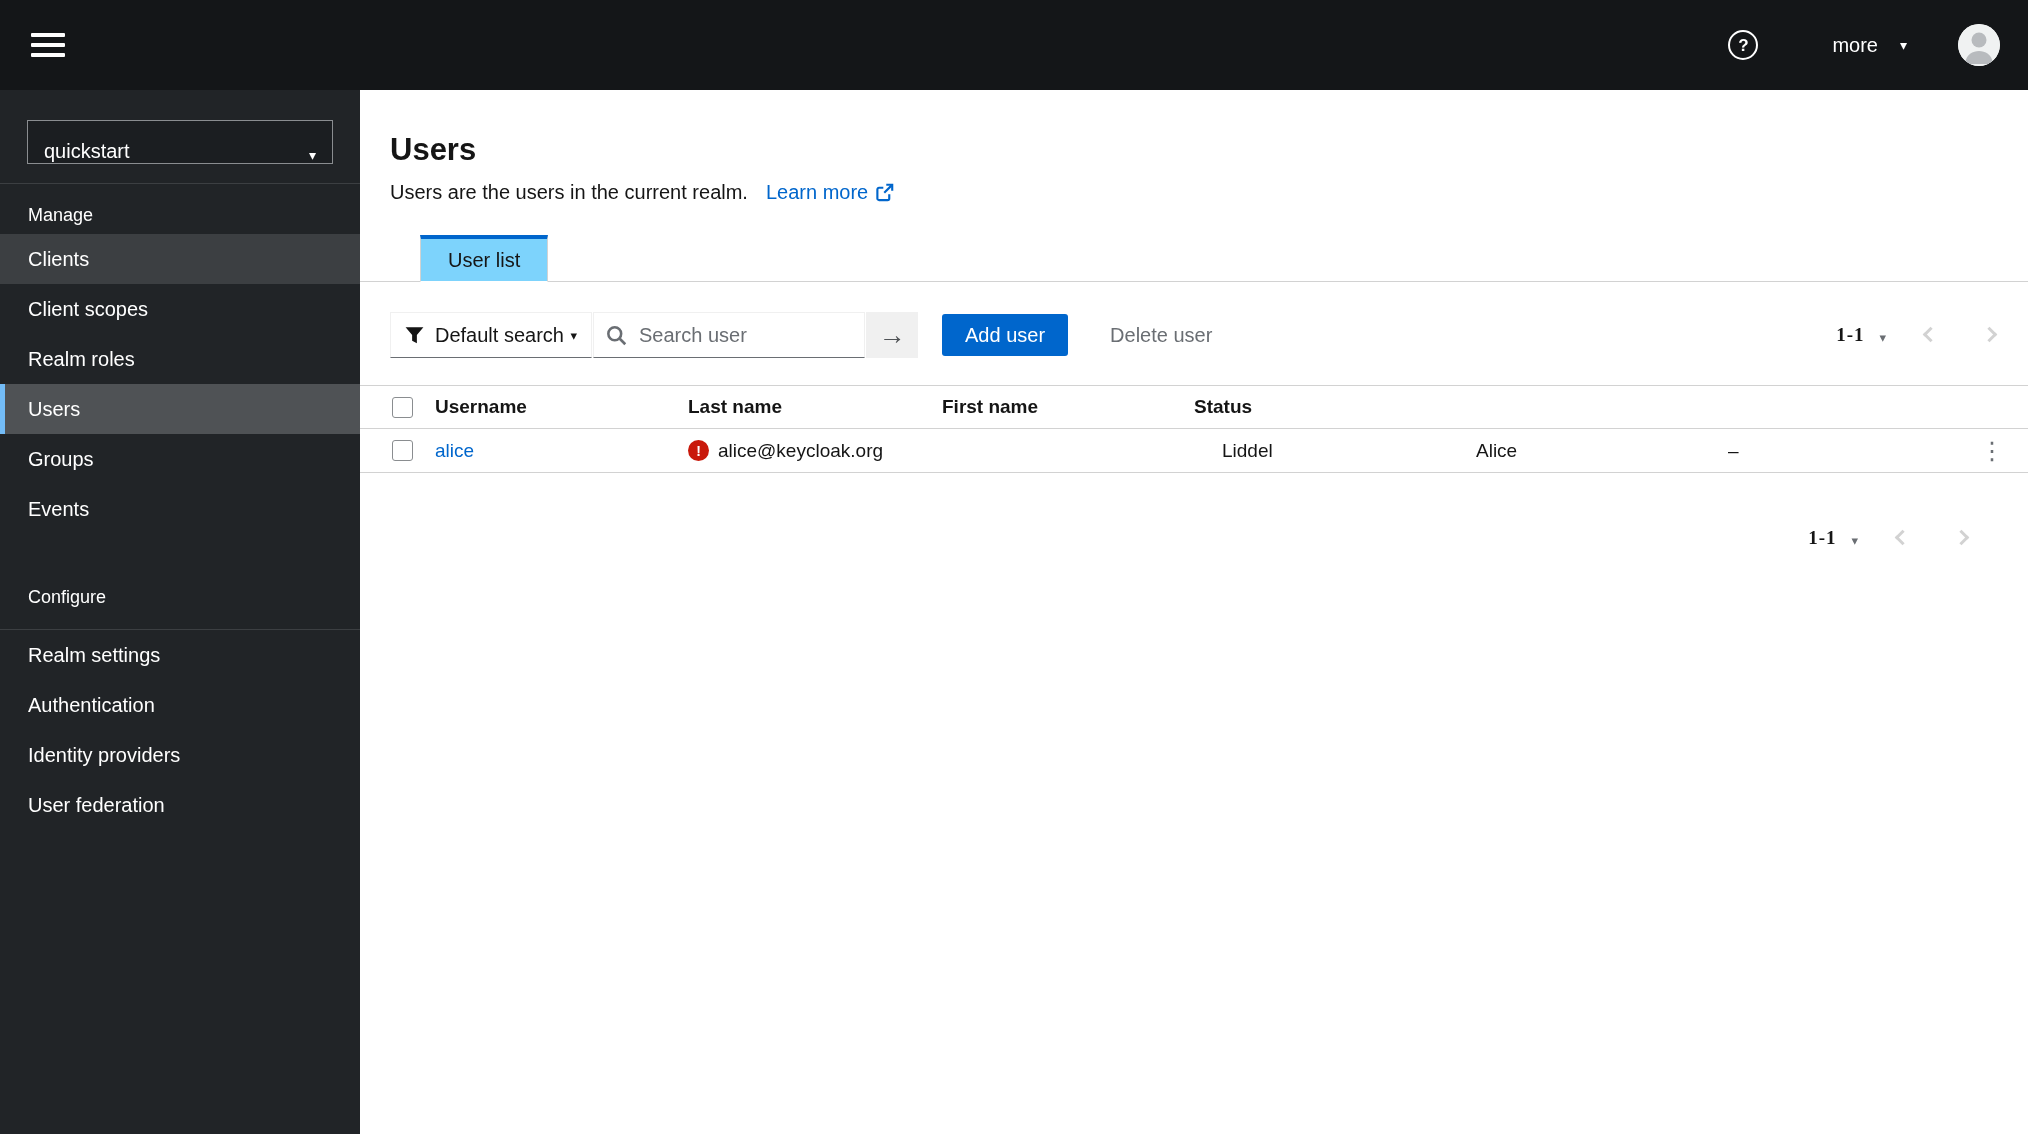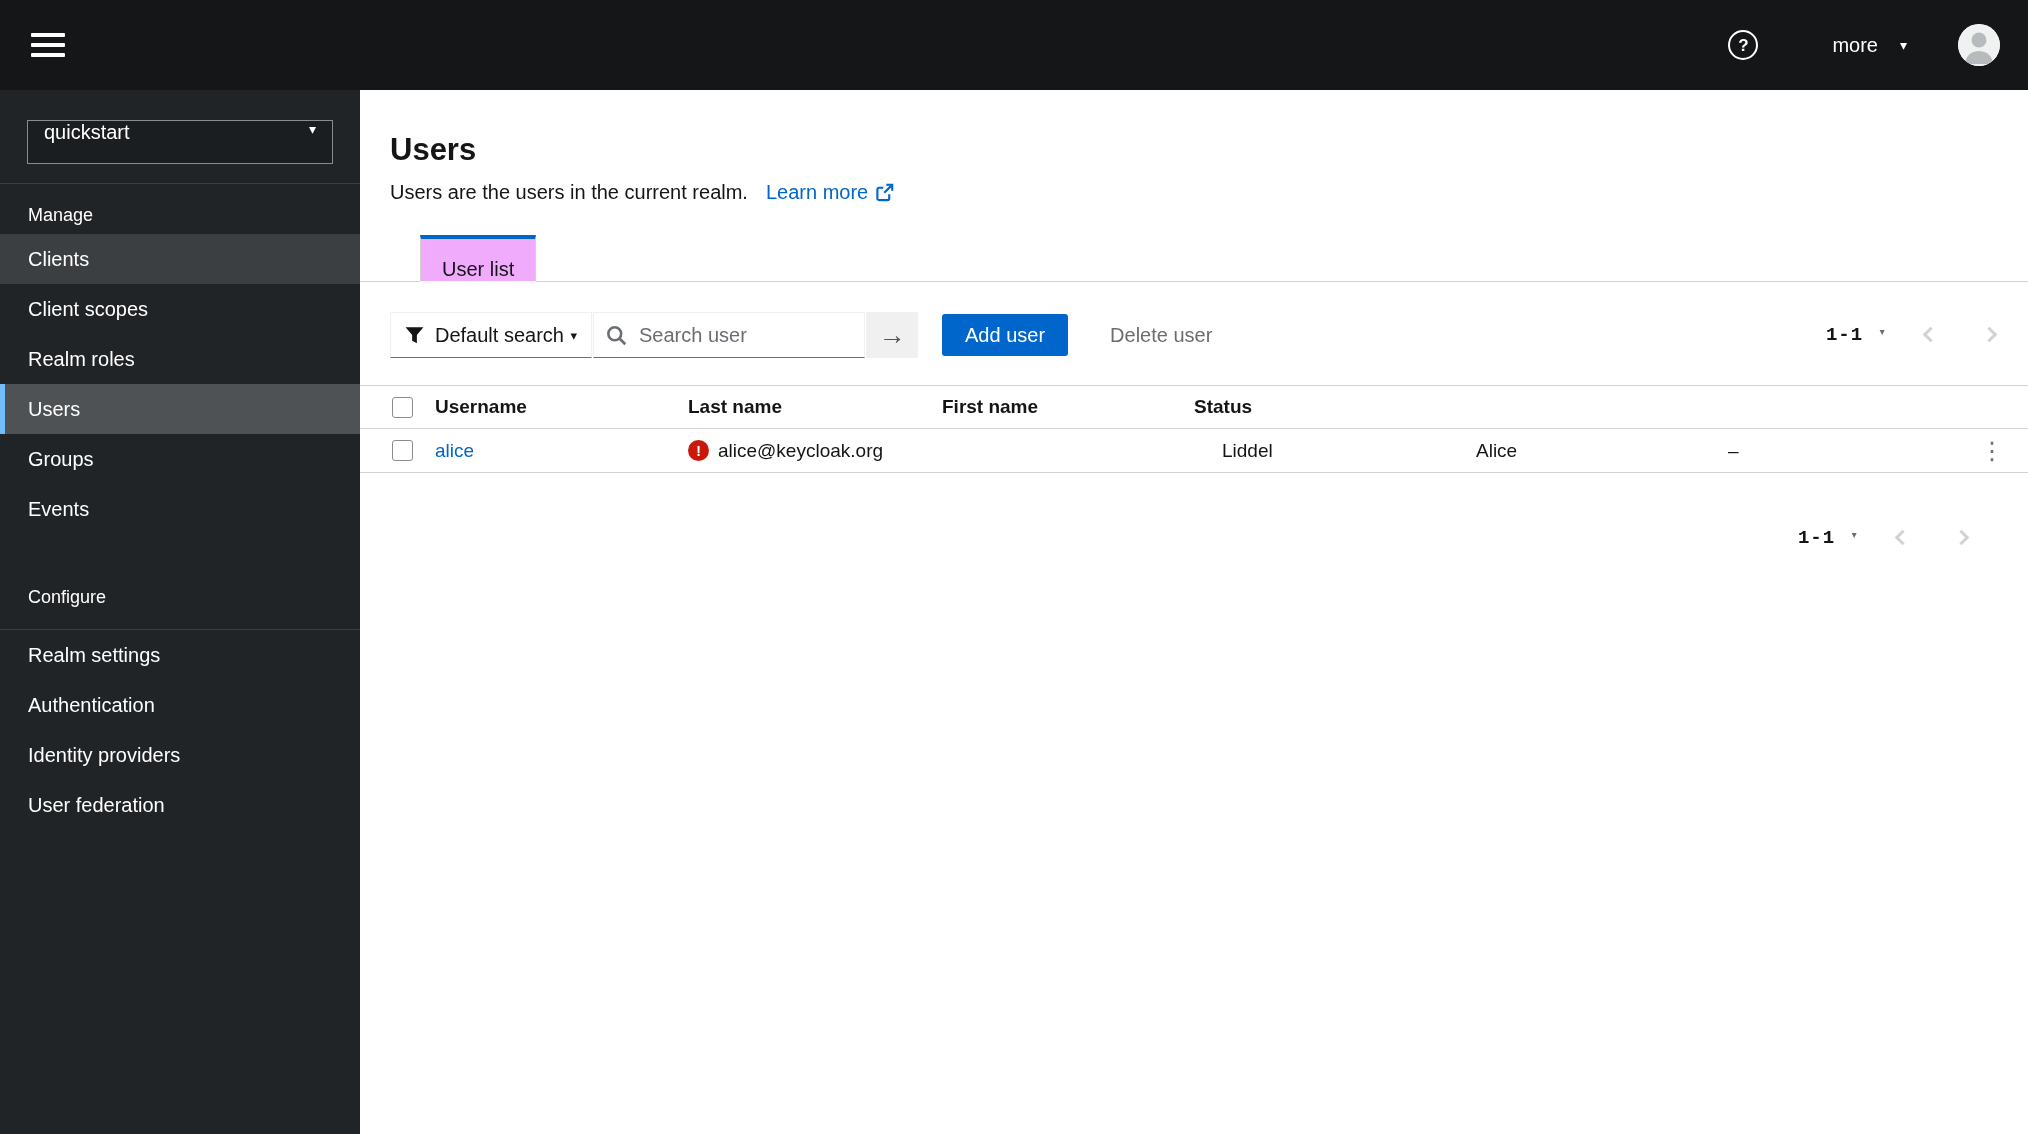--- a/index.html
+++ b/index.html
@@ -32,21 +32,21 @@
   .avatar { width:42px; height:42px; border-radius:50%; background:#f0f2f2; margin-left:51px; overflow:hidden; cursor:pointer; }
 
   
   .layout { display:flex; flex:1; min-height:0; }
 
   
   .sidebar { width:360px; flex:0 0 360px; background:#212427; }
   .realm-selector {
     margin:30px 27px 0 27px; height:44px; background:#1b1e21;
     border:1px solid #8a8d90; color:#ffffff; font-size:20px;
-    display:flex; align-items:flex-start; padding:0 16px; cursor:pointer;
+    display:flex; align-items:flex-end; padding:0 16px; cursor:pointer;
   }
   .realm-caret { margin-left:auto; font-size:14px; color:#ffffff; }
   .nav-divider { border-top:1px solid #3c3f42; margin-top:19px; }
   .nav-title { padding:21px 0 8px 28px; font-size:18px; color:#ffffff; }
   .nav-title.cfg { padding-top:53px; }
   .nav-section-divider { border-top:1px solid #3c3f42; margin-top:13px; }
   .nav-item {
     height:50px; display:flex; align-items:center; padding-left:28px;
     font-size:20px; color:#ffffff; cursor:pointer;
   }
@@ -57,23 +57,23 @@
   .main { flex:1; background:#ffffff; display:flex; flex-direction:column; }
   .page-header { padding:42px 0 0 30px; }
   .page-title { margin:0; font-size:31px; font-weight:bold; color:#151515; }
   .subtitle-row { margin-top:13px; display:flex; align-items:center; font-size:20px; }
   .learn-more { margin-left:18px; color:#0066cc; display:flex; align-items:center; cursor:pointer; text-decoration:none; }
   .learn-more .lbl { margin-right:7px; }
 
   .tabstrip { margin-top:31px; display:flex; border-bottom:1px solid #d2d2d2; }
   .tab-spacer { width:60px; }
   .tab {
-    background:#f0abfc; border:1px solid #d2d2d2; border-bottom:1px solid #ffffff;
+    background:#7dd3fc; border:1px solid #d2d2d2; border-bottom:1px solid #ffffff;
     border-top:4px solid #0066cc; margin-bottom:-1px; height:47px;
-    display:flex; align-items:flex-end; padding:0 21px; font-size:20px; cursor:pointer;
+    display:flex; align-items:center; padding:0 27px; font-size:20px; cursor:pointer;
   }
 
   
   .toolbar { margin-top:30px; display:flex; align-items:center; padding-left:30px; height:46px; }
   .filter-dd {
     width:202px; height:46px; background:#ffffff;
     border:1px solid #f0f0f0; border-bottom:1px solid #6a6e73;
     display:flex; align-items:center; padding:0 14px; font-size:20px; cursor:pointer;
   }
   .filter-dd svg { margin-right:11px; }
@@ -91,21 +91,21 @@
     font-size:27px; color:#4f5255; cursor:pointer; line-height:1;
   }
   .btn-primary {
     margin-left:24px; height:42px; padding:0 23px; background:#0066cc; color:#ffffff;
     border:none; border-radius:3px; font-size:20px; cursor:pointer; font-family:"Liberation Sans",sans-serif;
   }
   .btn-link-disabled { margin-left:36px; background:none; border:none; font-size:20px; color:#6a6e73; cursor:default; font-family:"Liberation Sans",sans-serif; }
 
   .pagination { display:flex; align-items:center; }
   .pagination.top { margin-left:auto; padding-right:16px; }
-  .pg-toggle { display:flex; align-items:flex-start; background:none; border:none; cursor:pointer; padding:0 8px; font-family:Liberation Mono, monospace; }
+  .pg-toggle { display:flex; align-items:flex-end; background:none; border:none; cursor:pointer; padding:0 8px; font-family:Liberation Serif, serif; }
   .pg-count { font-size:19px; font-weight:bold; color:#151515; letter-spacing:1px; }
   .pg-caret { margin-left:15px; font-size:13px; color:#6a6e73; }
   .pg-btn { background:none; border:none; width:46px; height:36px; margin-left:13px; cursor:default; position:relative; }
   .chev { display:inline-block; width:11px; height:11px; border-top:3px solid #d2d2d2; border-right:3px solid #d2d2d2; }
   .chev.left { transform:rotate(-135deg); }
   .chev.right { transform:rotate(45deg); }
 
   
   .users-table { margin-top:27px; }
   .tr { display:flex; align-items:center; height:44px; border-bottom:1px solid #d2d2d2; font-size:19px; }

